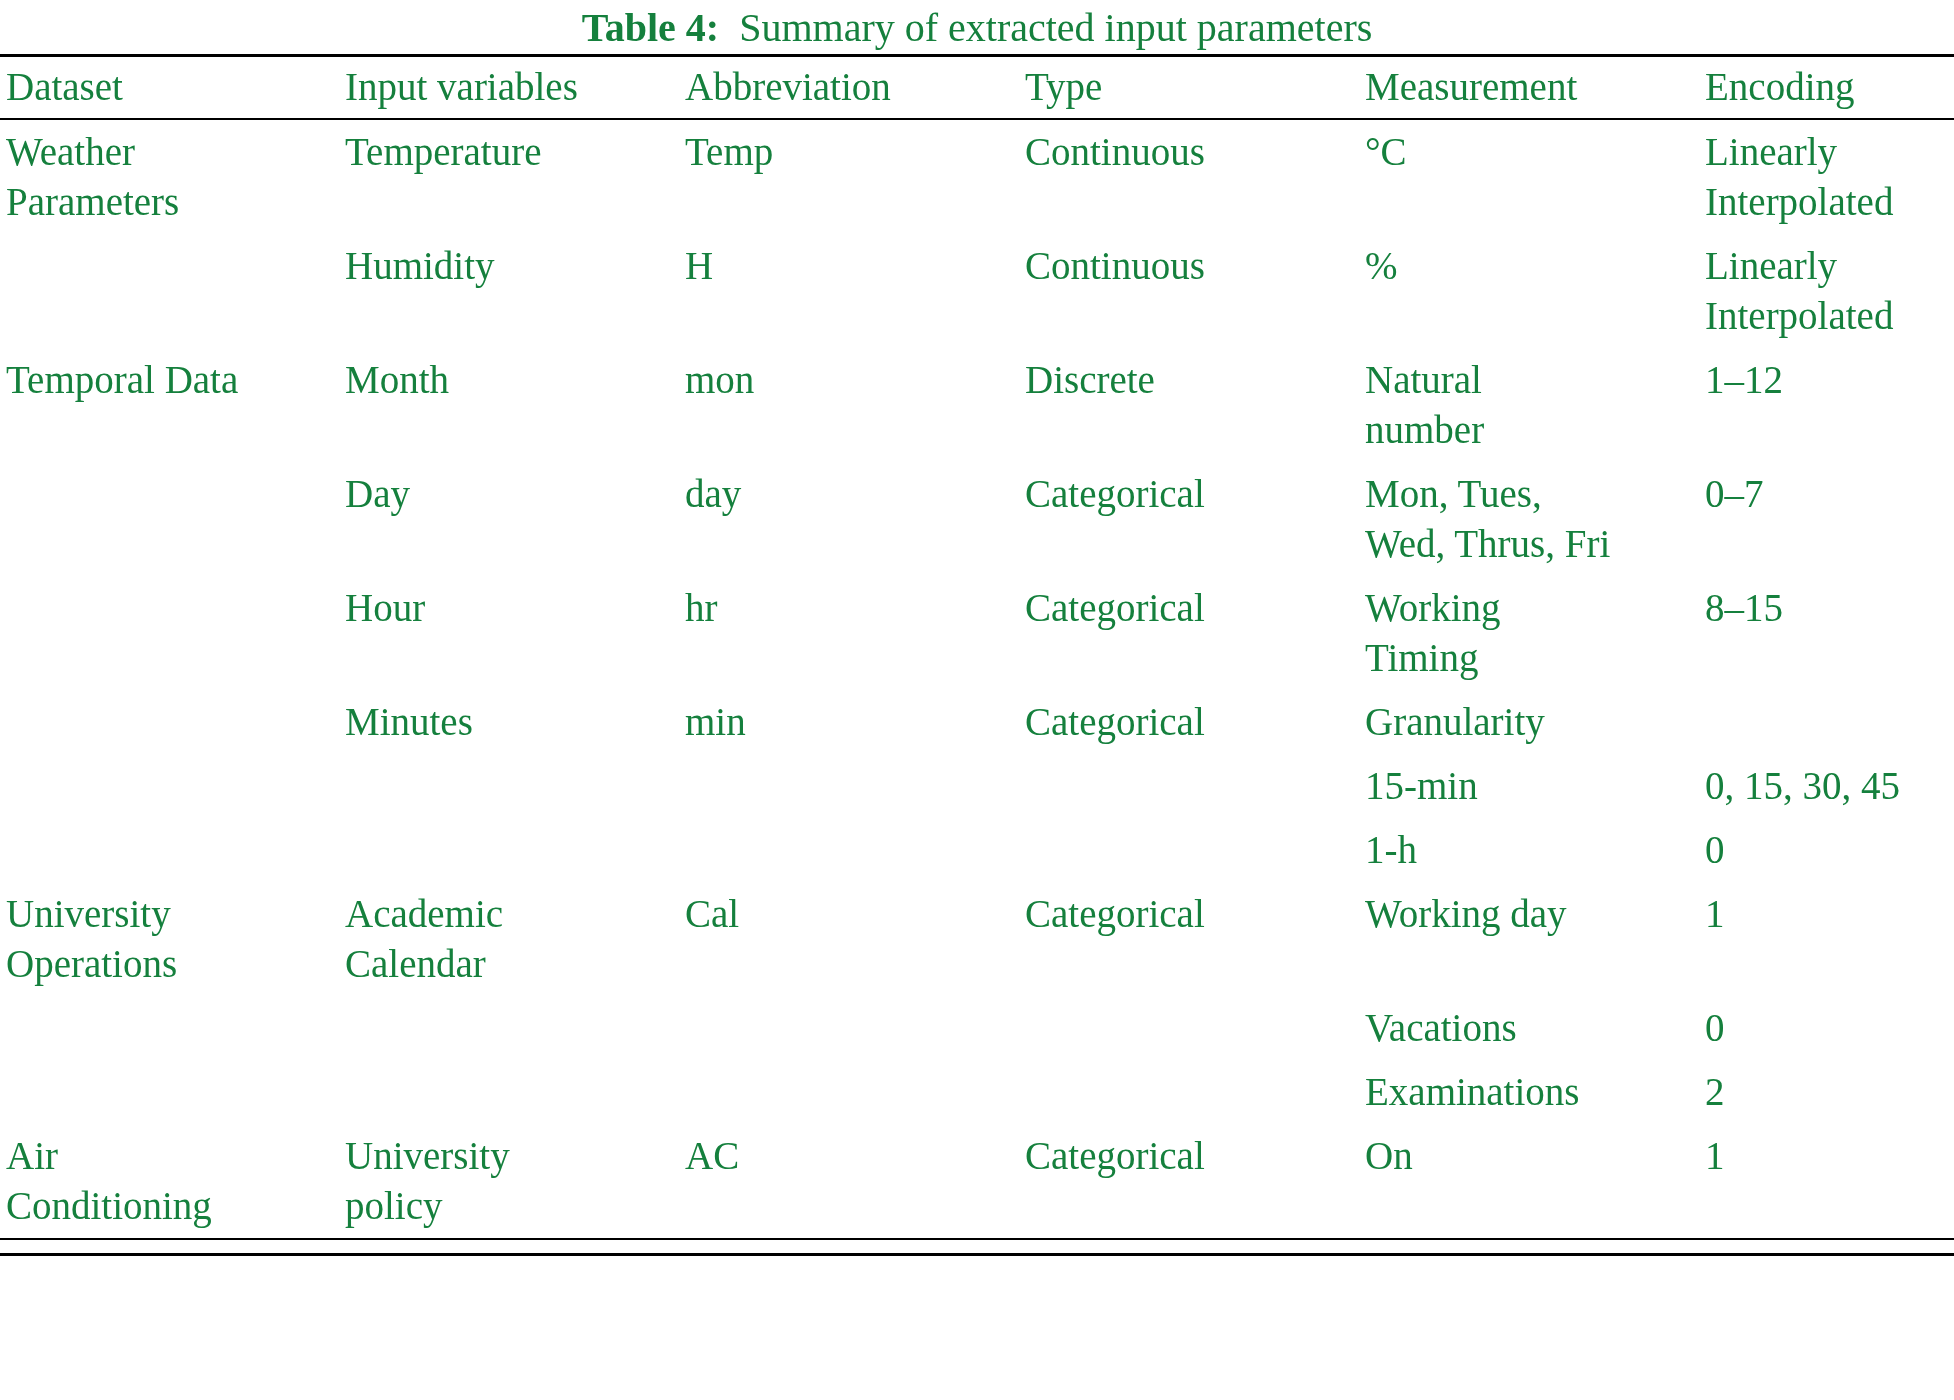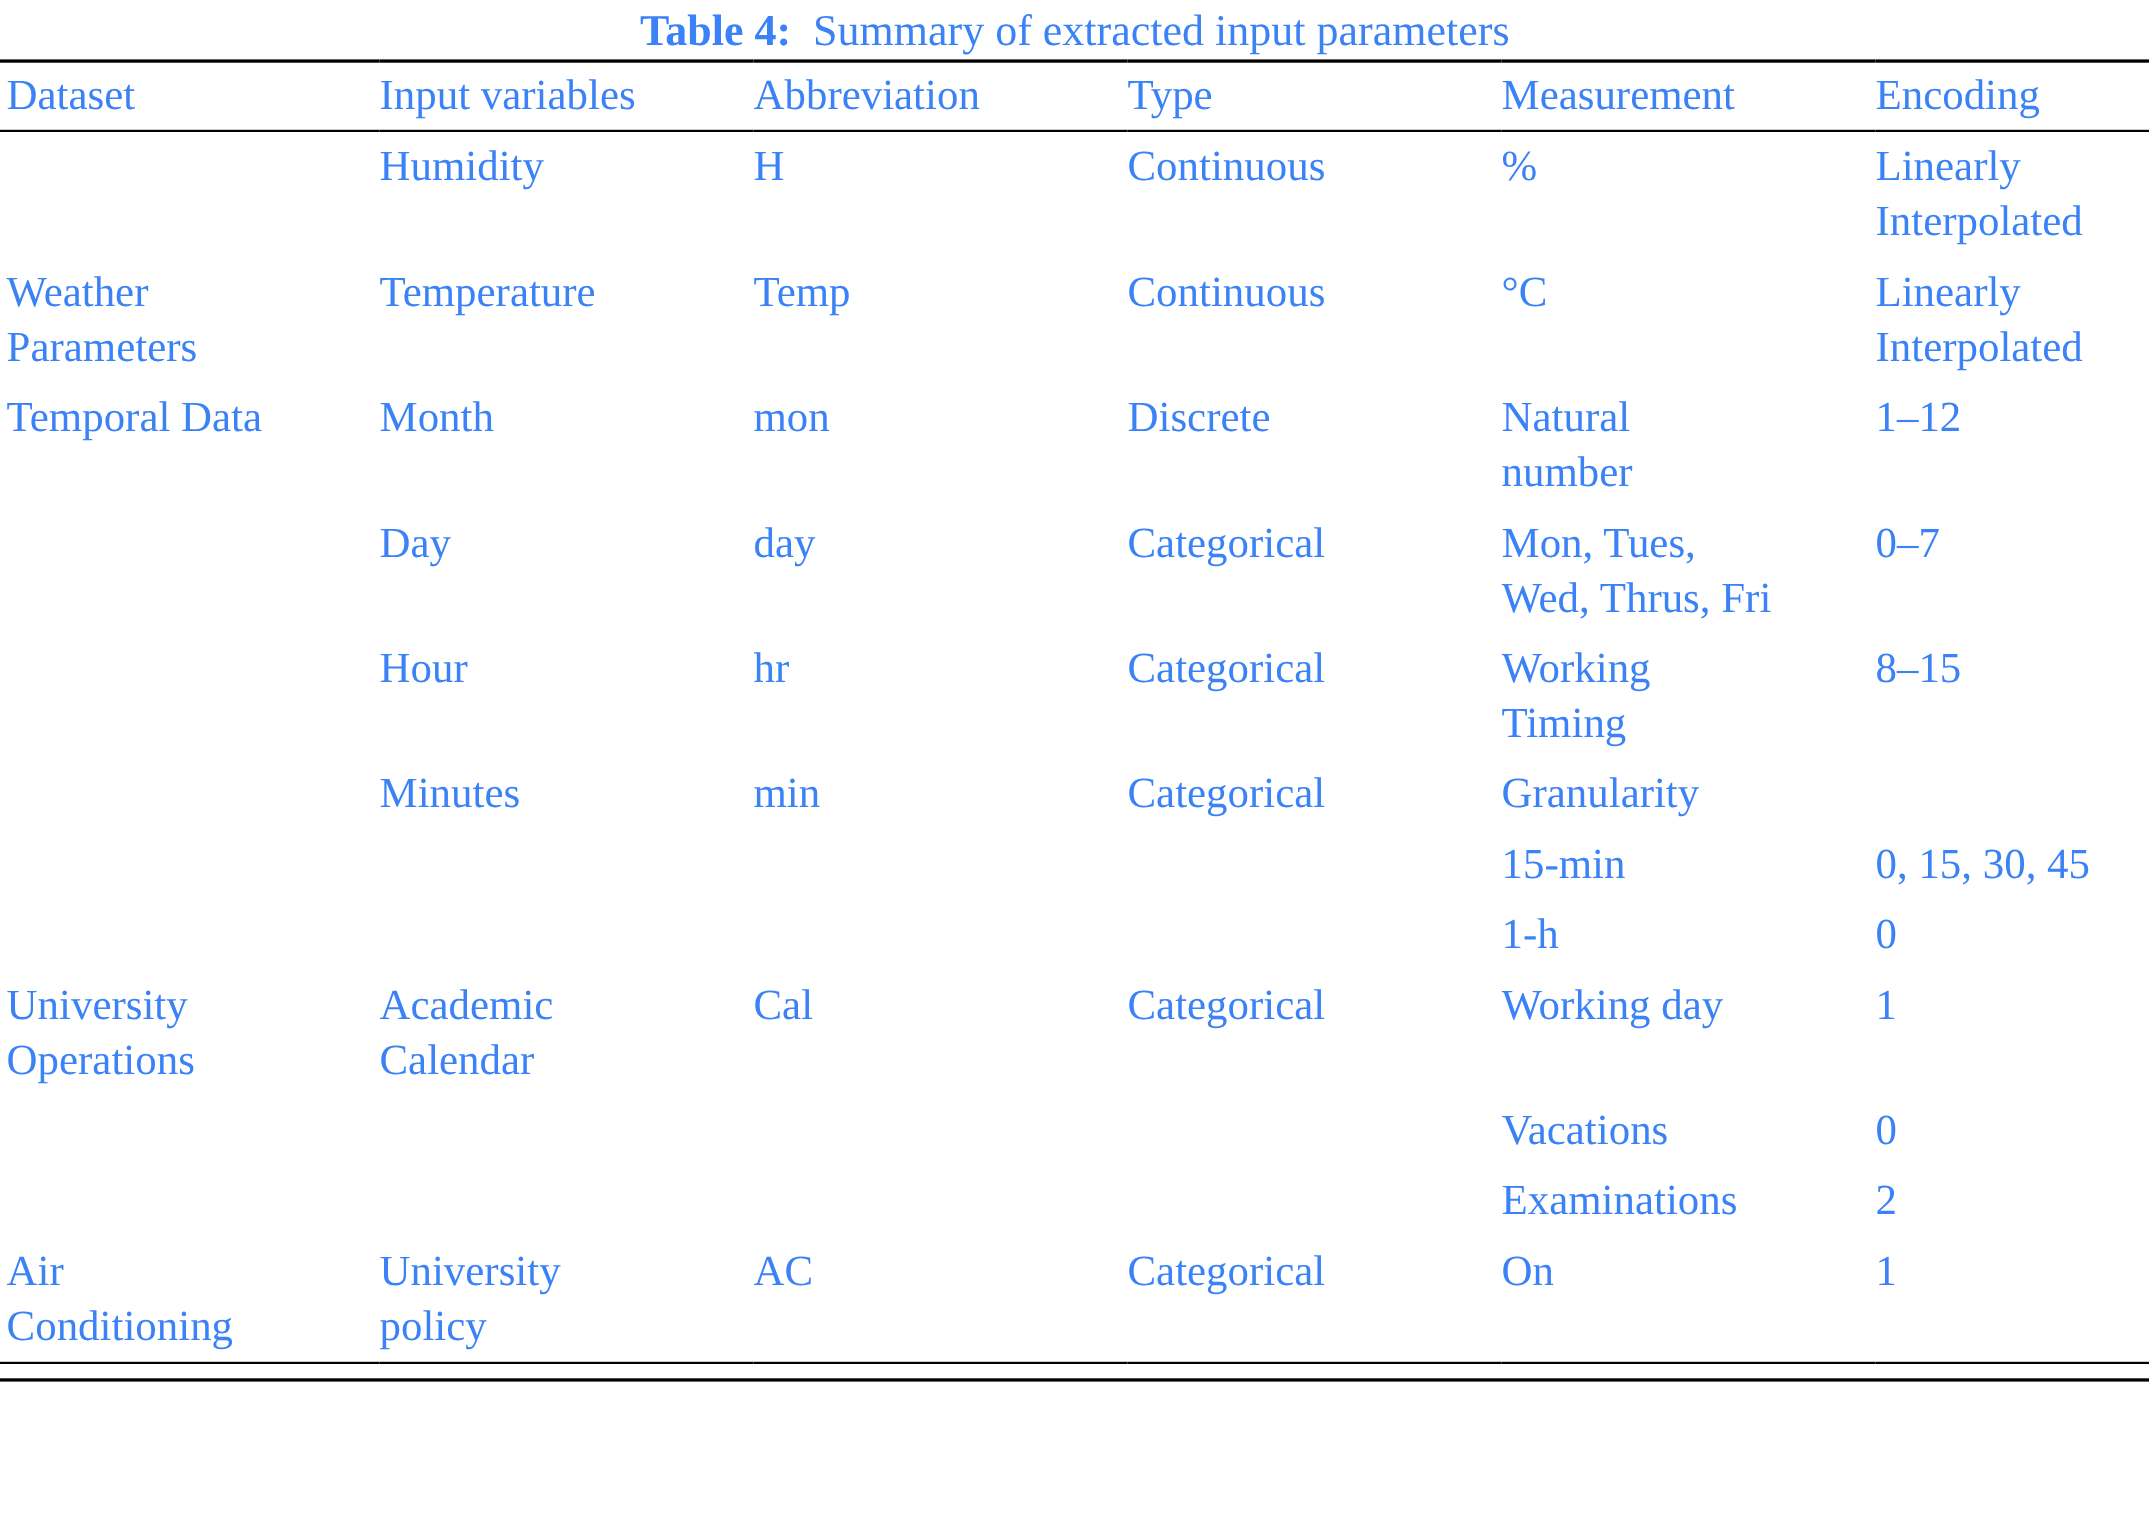--- a/index.html
+++ b/index.html
@@ -4,21 +4,21 @@
 <style>
   html, body {
     margin: 0;
     padding: 0;
     background: #ffffff;
   }
   .page {
     width: 1954px;
     height: 1400px;
     background: #ffffff;
-    color: #3b82f6;
+    color: #15803d;
     font-family: "Liberation Serif", "DejaVu Serif", serif;
     overflow: hidden;
     box-sizing: border-box;
     position: relative;
   }
   .caption {
     height: 54px;
     display: flex;
     align-items: center;
     justify-content: center;
@@ -91,39 +91,39 @@
           <th>Dataset</th>
           <th>Input variables</th>
           <th>Abbreviation</th>
           <th>Type</th>
           <th>Measurement</th>
           <th>Encoding</th>
         </tr>
     </thead>
     <tbody>
         <tr>
-          <td></td>
-          <td>Humidity</td>
-          <td>H</td>
-          <td>Continuous</td>
-          <td>%</td>
-          <td>Linearly
-Interpolated</td>
-        </tr>
-        <tr>
           <td>Weather
 Parameters</td>
           <td>Temperature</td>
           <td>Temp</td>
           <td>Continuous</td>
           <td>°C</td>
           <td>Linearly
 Interpolated</td>
         </tr>
         <tr>
+          <td></td>
+          <td>Humidity</td>
+          <td>H</td>
+          <td>Continuous</td>
+          <td>%</td>
+          <td>Linearly
+Interpolated</td>
+        </tr>
+        <tr>
           <td>Temporal Data</td>
           <td>Month</td>
           <td>mon</td>
           <td>Discrete</td>
           <td>Natural
 number</td>
           <td>1–12</td>
         </tr>
         <tr>
           <td></td>

